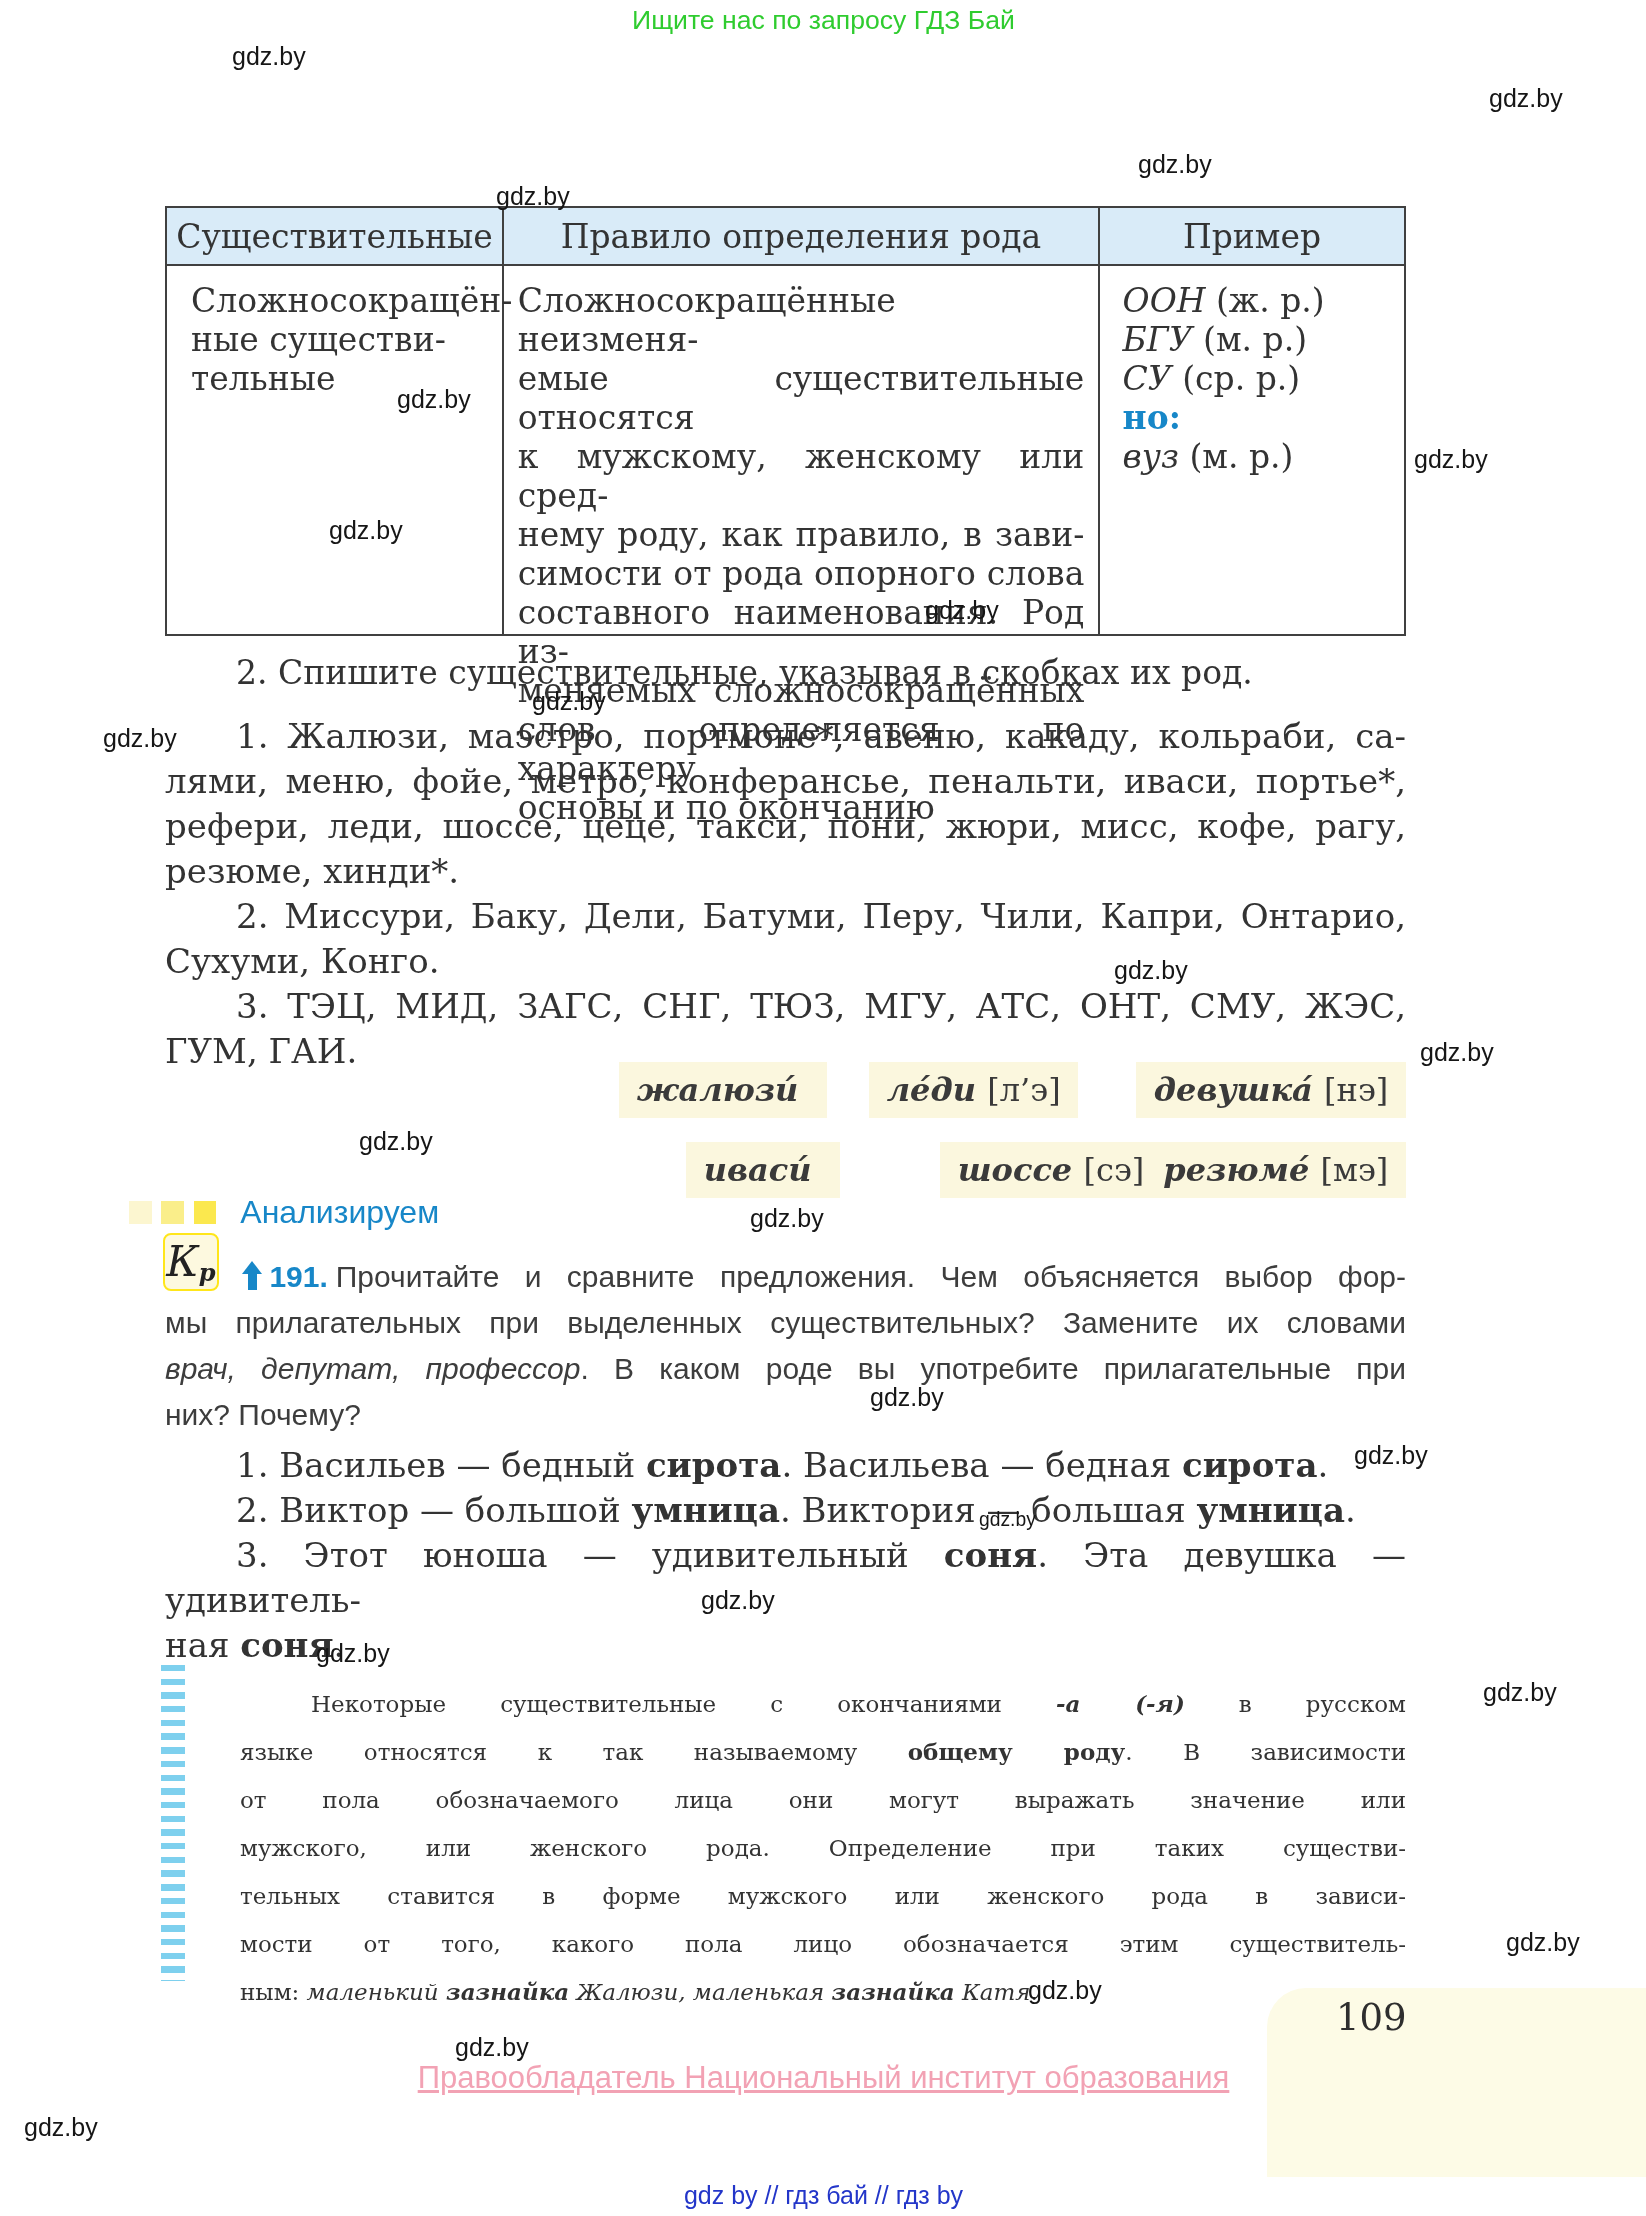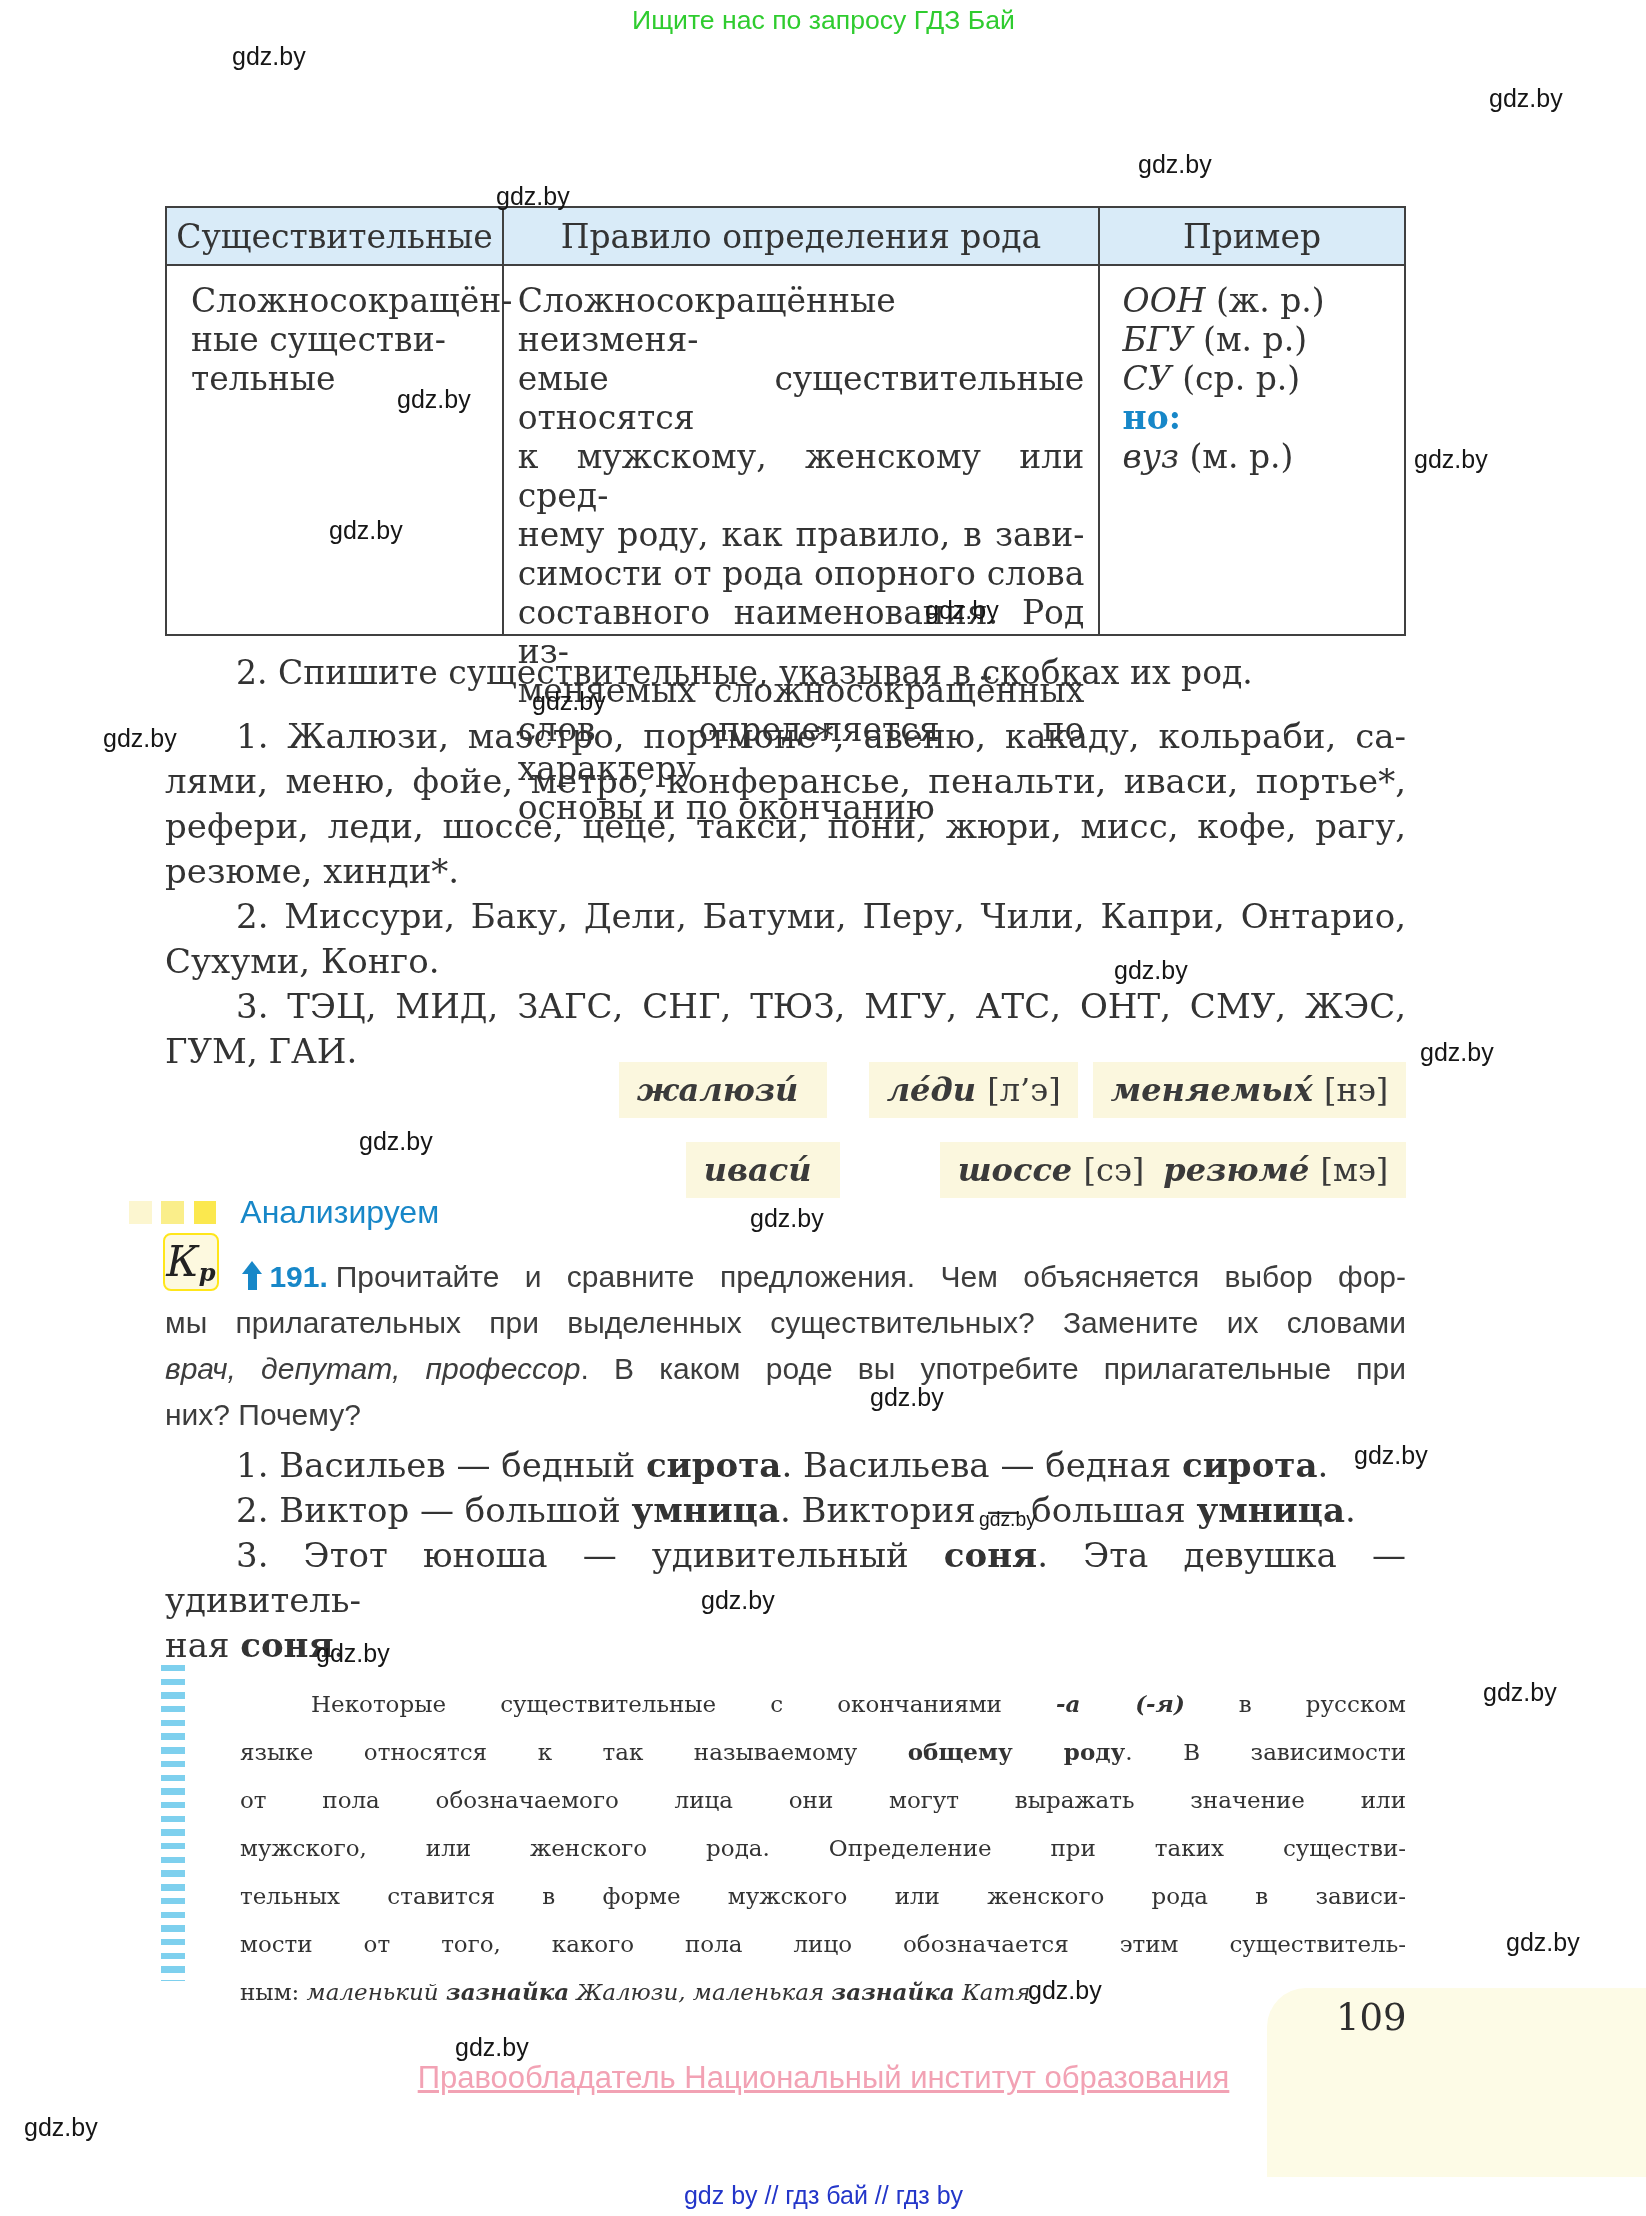--- a/index.html
+++ b/index.html
@@ -165,21 +165,21 @@
   <div class="box-row row1">
     <span class="wbox b11">
         <span class="w">жалюзи́</span>
         <span class="n"></span>
       </span>
     <span class="wbox b12">
         <span class="w">ле́ди</span>
         <span class="n">[л’э]</span>
       </span>
     <span class="wbox b13">
-        <span class="w">меняемых́</span>
+        <span class="w">девушка́</span>
         <span class="n">[нэ]</span>
       </span>
   </div>
   <div class="box-row row2">
     <span class="wbox b21">
         <span class="w">иваси́</span>
         <span class="n"></span>
       </span>
     <span class="wbox b22">
         <span class="w">шоссе</span>

